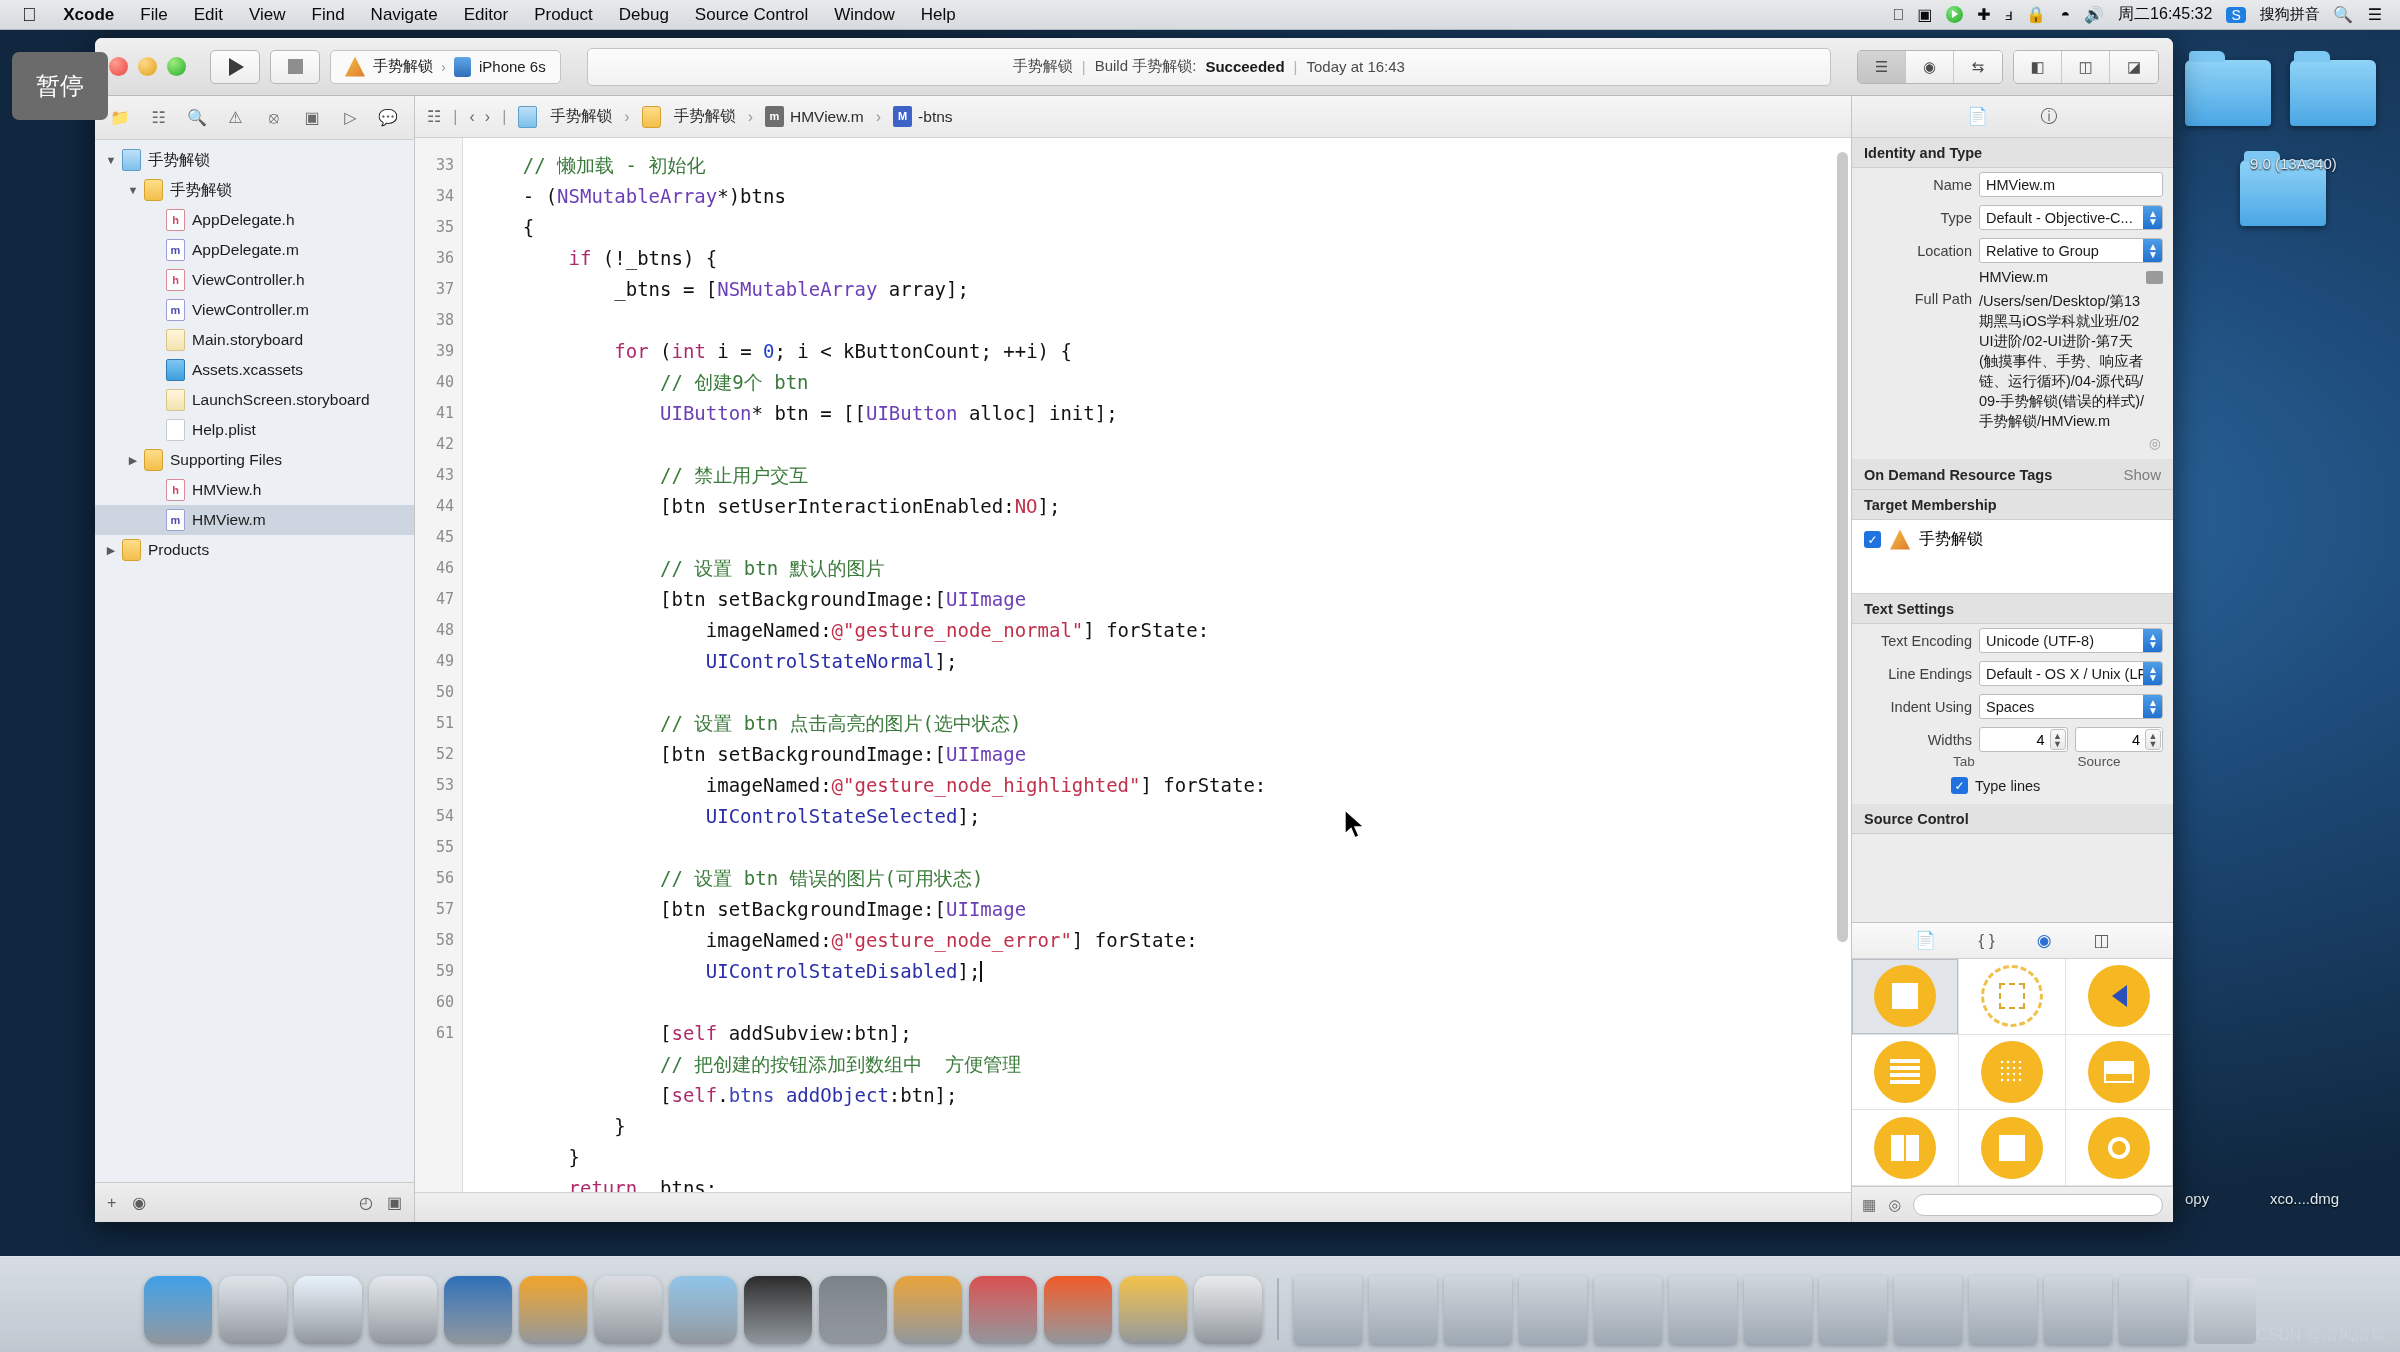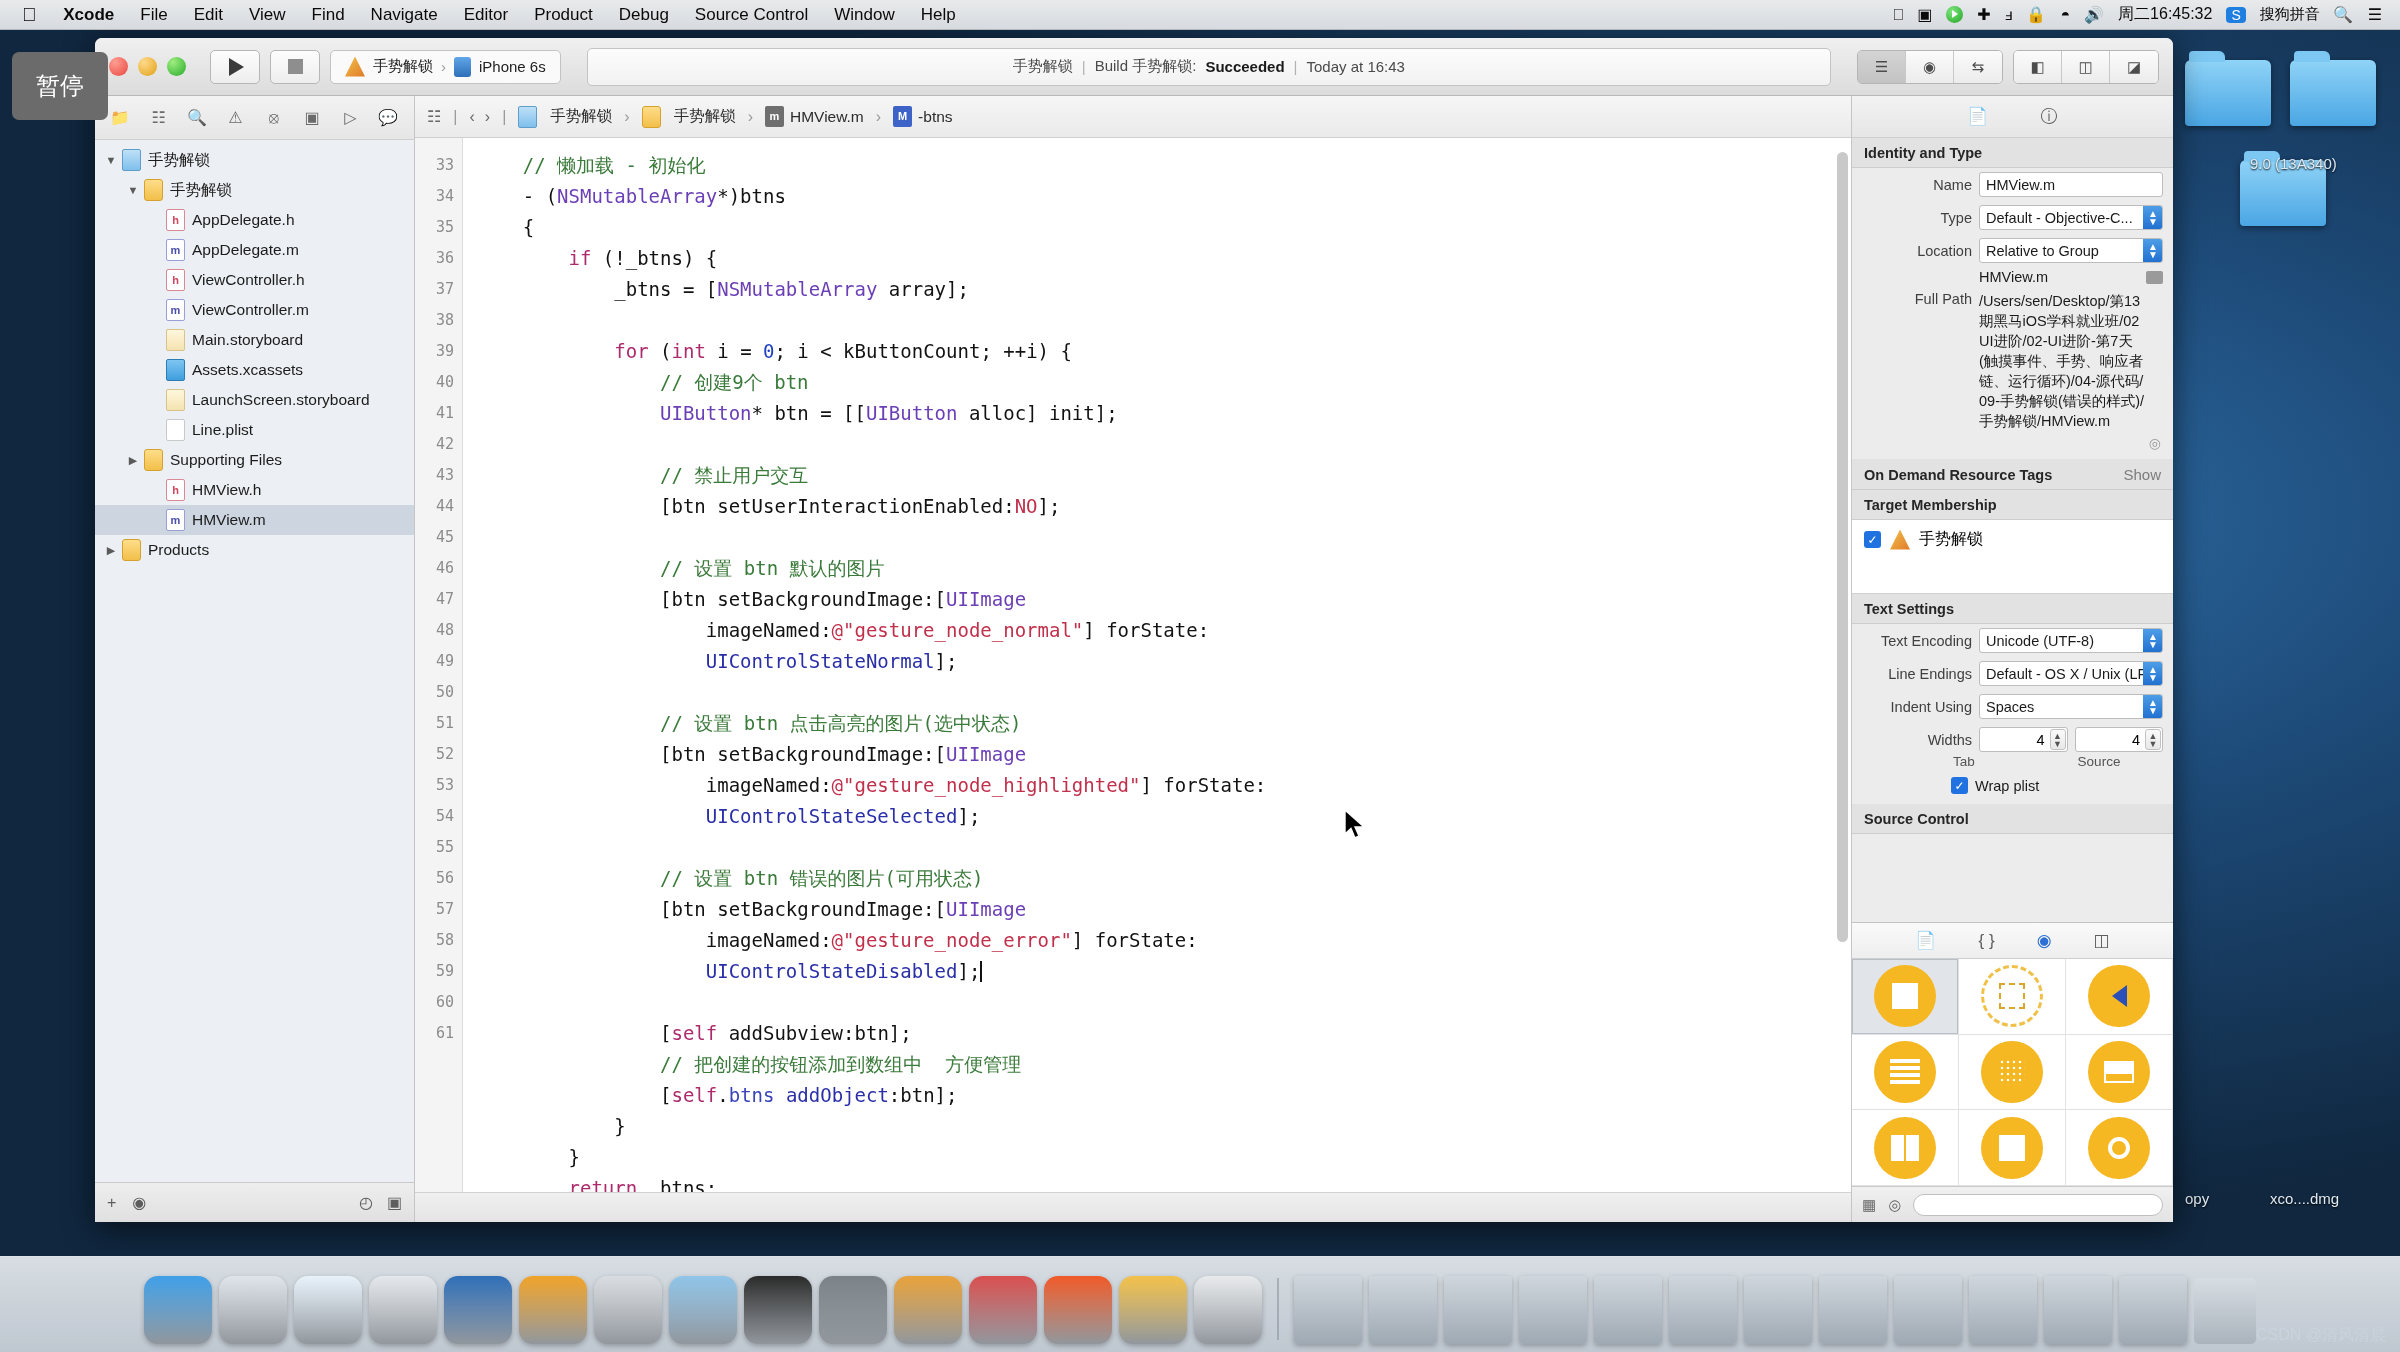--- a/index.html
+++ b/index.html
@@ -444,21 +444,21 @@
             <span>Assets.xcassets</span>
           </div>
           <div class="trow" style="padding-left: 52px;">
             <span class="tw"></span>
             <span class="fico ico-sb"></span>
             <span>LaunchScreen.storyboard</span>
           </div>
           <div class="trow" style="padding-left: 52px;">
             <span class="tw"></span>
             <span class="fico ico-plist"></span>
-            <span>Line.plist</span>
+            <span>Help.plist</span>
           </div>
           <div class="trow" style="padding-left: 30px;">
             <span class="tw">▶</span>
             <span class="fico ico-folder"></span>
             <span>Supporting Files</span>
           </div>
           <div class="trow" style="padding-left: 52px;">
             <span class="tw"></span>
             <span class="fico ico-h">
               <span>h</span>
@@ -673,21 +673,21 @@
                 <span>▼</span>
               </span>
           </span>
         </div>
         <div class="wcaps">
           <span>Tab</span>
           <span>Source</span>
         </div>
         <div class="wrap-row">
           <span class="cb">✓</span>
-          <span>Wrap plist</span>
+          <span>Type lines</span>
         </div>
 
         <div class="sec-hdr">Source Control</div>
       </div>
 
       <div class="lib">
         <div class="lib-tabs">
           <span>📄</span>
           <span>{ }</span>
           <span class="on">◉</span>

